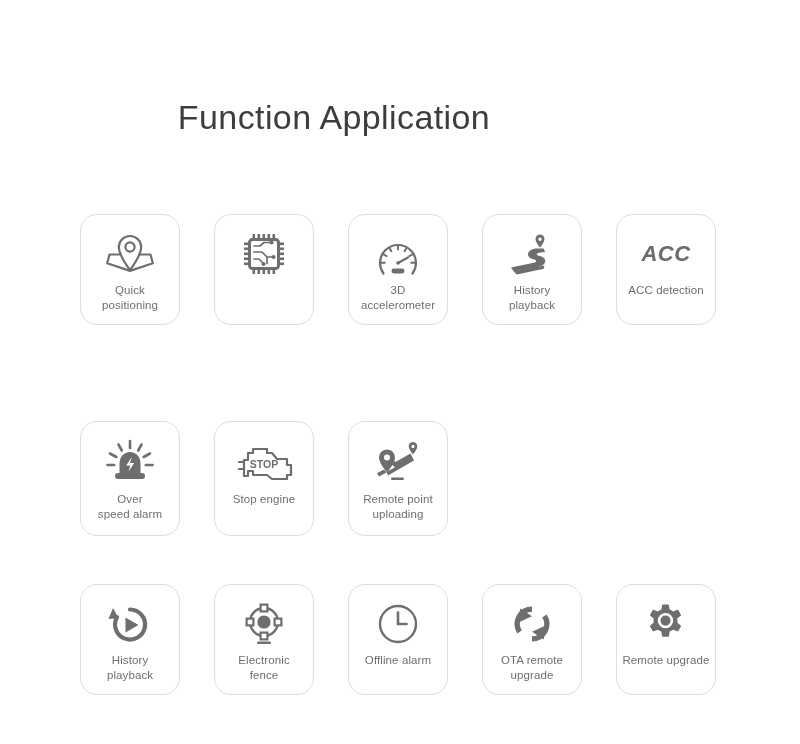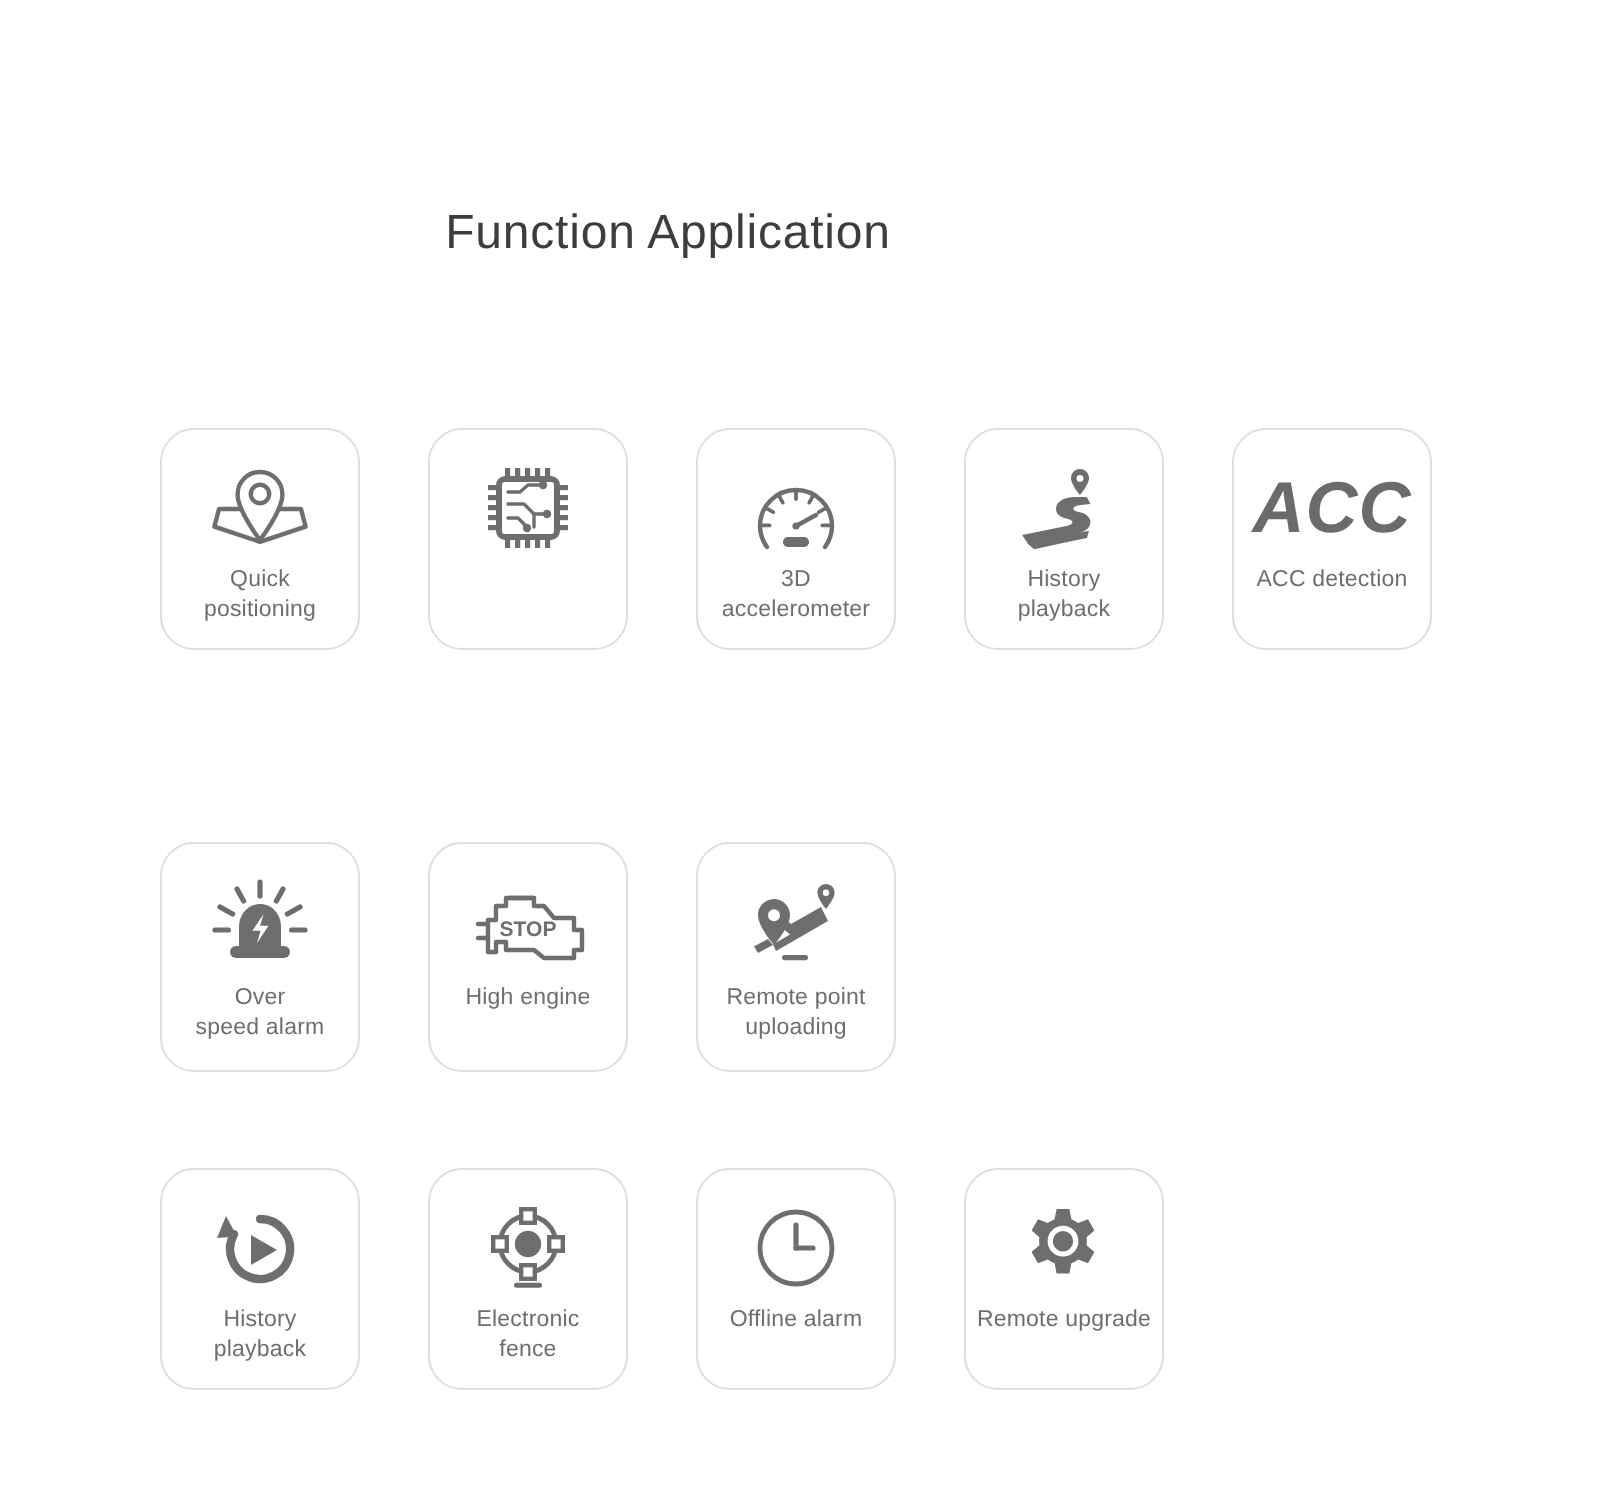--- a/index.html
+++ b/index.html
@@ -18,21 +18,21 @@
     width: 800px;
     height: 744px;
     background: #ffffff;
   }
   .page-title {
     position: absolute;
     left: 0;
     top: 95px;
     width: 668px;
     text-align: center;
-    font-size: 24px;
+    font-size: 34px;
     font-weight: 400;
     letter-spacing: 0.4px;
     color: #3d3d3d;
     line-height: 44px;
   }
   .grid {
     position: absolute;
     left: 80px;
     top: 214px;
     width: 637px;
@@ -75,21 +75,21 @@
   }
   .card-label {
     font-size: 11.5px;
     line-height: 14.5px;
     color: #6e6e6e;
     text-align: center;
     white-space: pre-line;
     letter-spacing: 0.1px;
   }
   .acc-text {
-    font-size: 36px;
+    font-size: 22px;
     font-style: italic;
     font-weight: bold;
     color: #6b6b6b;
     letter-spacing: 0.5px;
     line-height: 46px;
   }
 </style>
 </head>
 <body>
 
@@ -235,21 +235,21 @@
           <svg width="58" height="42" viewBox="0 0 58 42">
             <g fill="none" stroke="#6e6e6e" stroke-width="2.2" stroke-linejoin="round" stroke-linecap="round">
               <path d="M13 12h5V8h14v4h5l5 6h10v6h4v10h-4v4H37l-5-4H18v-4h-5v5H9V19h4v-7z"></path>
               <line x1="9" y1="21" x2="4" y2="21"></line>
               <line x1="9" y1="28" x2="4" y2="28"></line>
               <line x1="20" y1="8" x2="32" y2="8"></line>
             </g>
             <text x="29" y="27" font-family="'Liberation Sans', sans-serif" font-size="10.5" font-weight="bold" fill="#6e6e6e" text-anchor="middle">STOP</text>
           </svg>
         </div>
-        <div class="card-label">High engine</div>
+        <div class="card-label">Stop engine</div>
       </div>
 
       <div class="card">
         <div class="card-icon">
           <svg width="54" height="44" viewBox="0 0 54 44">
             <g fill="#6e6e6e">
               <path d="M42 2c-2.4 0-4.3 1.9-4.3 4.3 0 3.2 4.3 8.2 4.3 8.2s4.3-5 4.3-8.2C46.3 3.9 44.4 2 42 2zm0 2.8a1.6 1.6 0 1 1 0 3.2 1.6 1.6 0 0 1 0-3.2z"></path>
               <path d="M16 9.5c-4.4 0-8 3.6-8 8 0 6 8 15 8 15s8-9 8-15c0-4.4-3.6-8-8-8zm0 5.1a3 3 0 1 1 0 6 3 3 0 0 1 0-6z"></path>
               <path d="M39.5 13.5L24.5 22l-4-3.5-2.5 3.6 6 5.2-8.5 4.8 1.5 3.4 26-15z"></path>
               <path d="M13 29.5L6 33.2l2 3.3 7.5-4z"></path>
@@ -301,20 +301,34 @@
             <circle cx="22" cy="22" r="18" fill="none" stroke="#6e6e6e" stroke-width="2.4"></circle>
             <g stroke="#6e6e6e" stroke-width="2.6" stroke-linecap="round" fill="none">
               <line x1="22" y1="10.5" x2="22" y2="22"></line>
               <line x1="22" y1="22" x2="30.5" y2="22"></line>
             </g>
           </svg>
         </div>
         <div class="card-label">Offline alarm</div>
       </div>
 
+      <div class="card">
+        <div class="card-icon">
+          <svg width="44" height="44" viewBox="0 0 44 44">
+            <g fill="#6e6e6e">
+              <path d="M22 4.5A17.5 17.5 0 0 0 7.3 31.4l4.4-3A12.2 12.2 0 0 1 22 9.8z"></path>
+              <path d="M22 14.2L10.2 6.6 8.4 20.5z"></path>
+              <path d="M22 39.5a17.5 17.5 0 0 0 14.7-26.9l-4.4 3A12.2 12.2 0 0 1 22 34.2z"></path>
+              <path d="M22 29.8l11.8 7.6 1.8-13.9z"></path>
+            </g>
+          </svg>
+        </div>
+        <div class="card-label">OTA remote
+upgrade</div>
+      </div>
 
       <div class="card">
         <div class="card-icon">
           <svg width="46" height="44" viewBox="0 0 46 44">
             <path d="M19.3 2.5h6.4l1 5.1a14 14 0 0 1 3.4 1.9l4.9-1.9 3.2 5.6-3.9 3.4a14 14 0 0 1 0 4l3.9 3.4-3.2 5.6-4.9-1.9a14 14 0 0 1-3.4 1.9l-1 5.1h-6.4l-1-5.1a14 14 0 0 1-3.4-1.9l-4.9 1.9-3.2-5.6 3.9-3.4a14 14 0 0 1 0-4l-3.9-3.4 3.2-5.6 4.9 1.9a14 14 0 0 1 3.4-1.9z" fill="#6e6e6e"></path>
             <circle cx="22.5" cy="18.6" r="6.4" fill="none" stroke="#ffffff" stroke-width="2.6"></circle>
           </svg>
         </div>
         <div class="card-label">Remote upgrade</div>
       </div>

